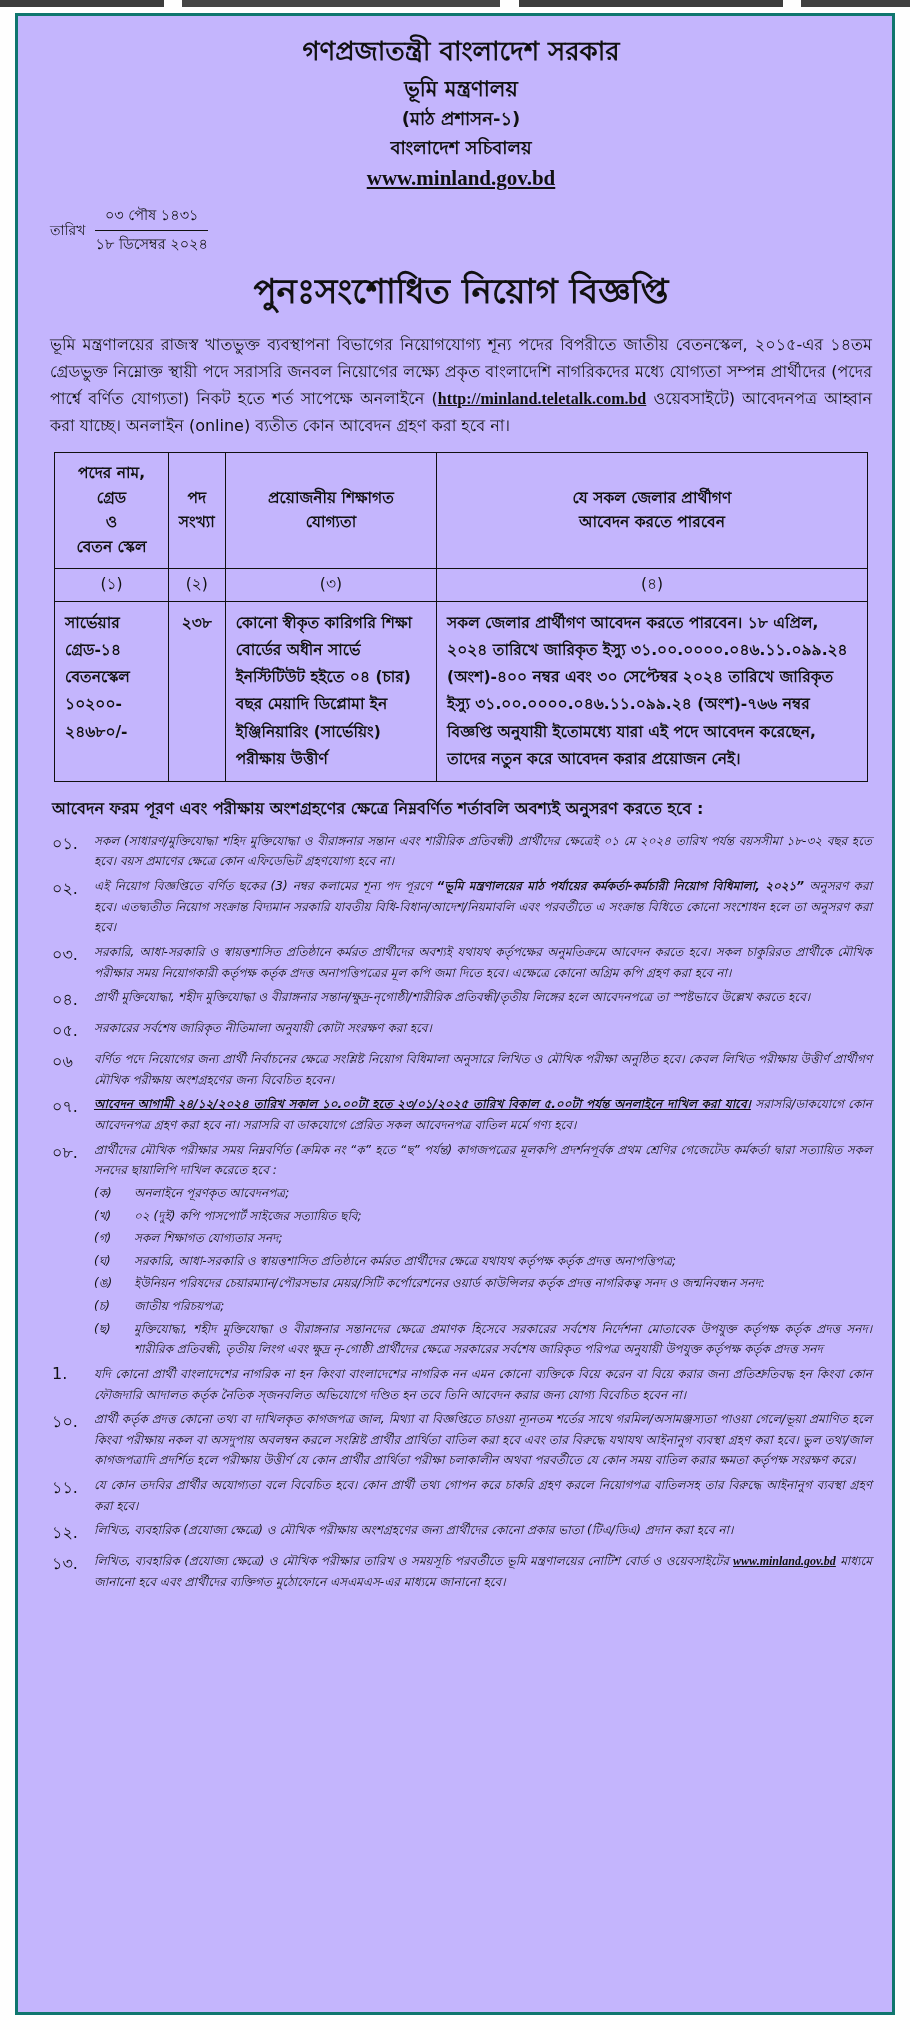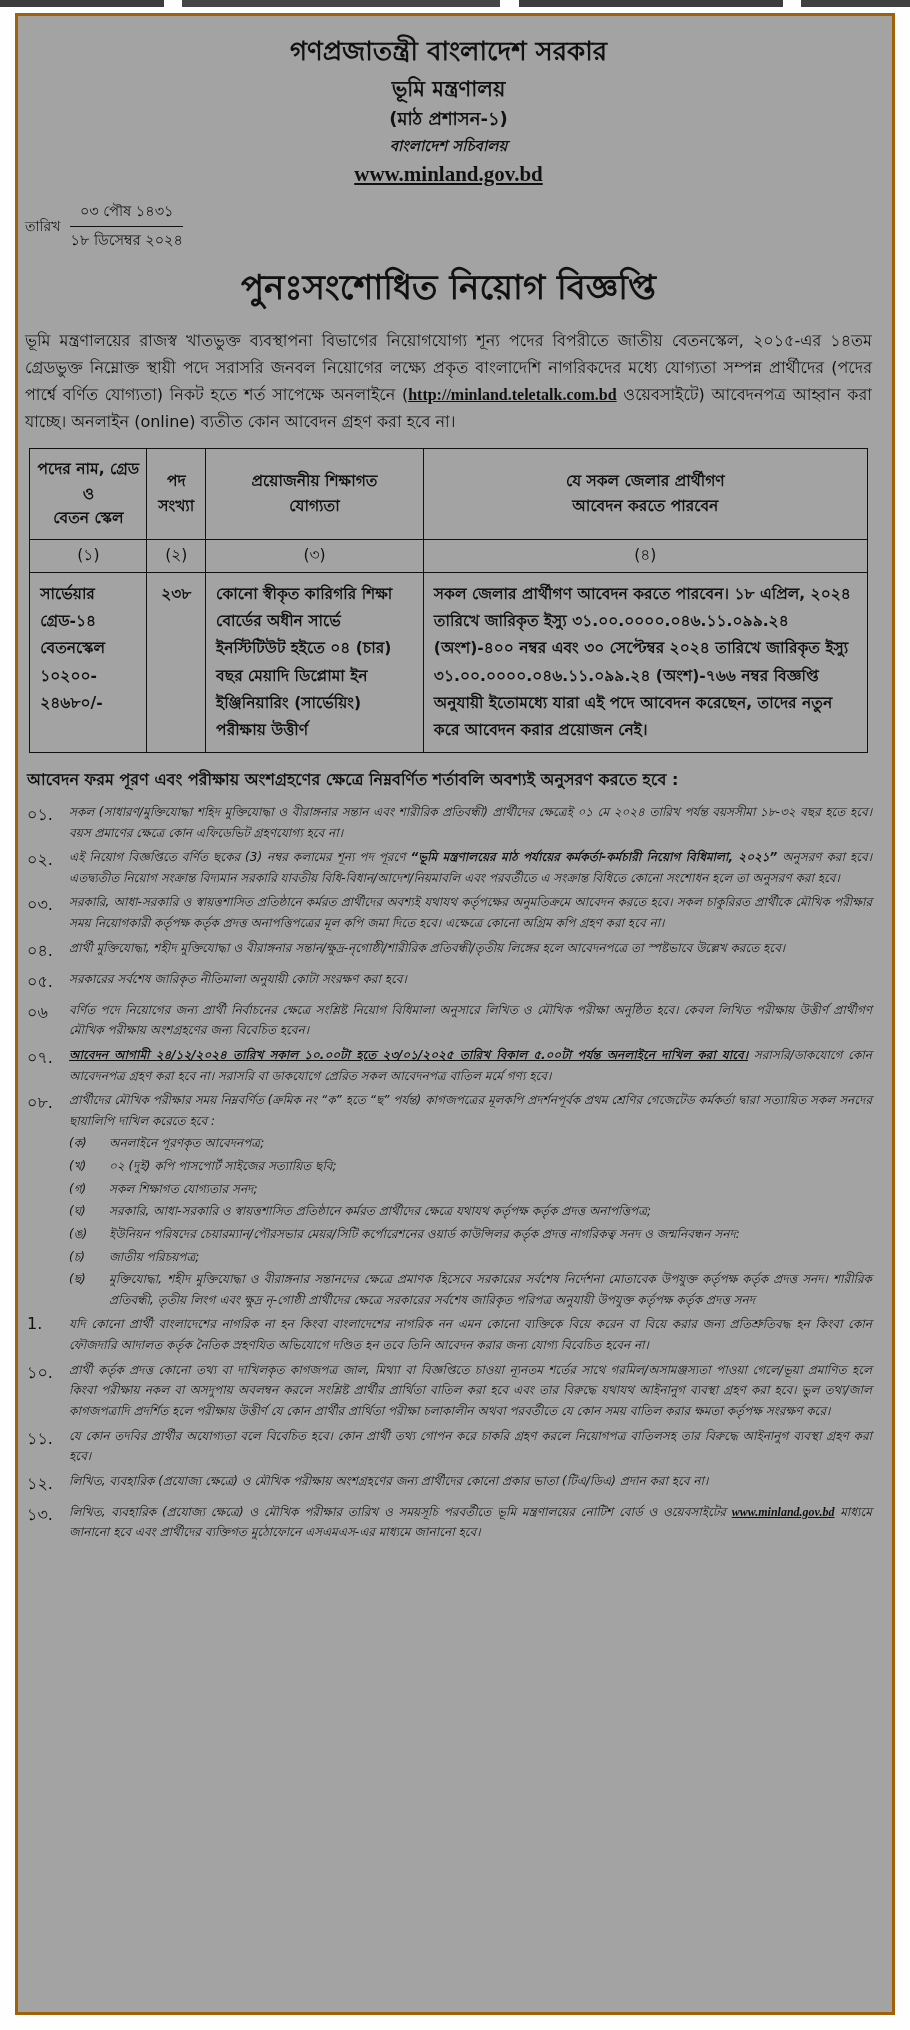--- a/index.html
+++ b/index.html
@@ -8,29 +8,29 @@
   .page {
     position:relative; width:910px; height:2030px; margin:0 auto;
     background:#fefefe; overflow:hidden;
   }
   .scan-strip {
     position:absolute; top:0; left:0; width:100%; height:7px;
     background:linear-gradient(90deg,#3c3c3c 0 18%,#fefefe 18% 20%,#454545 20% 55%,#fefefe 55% 57%,#3c3c3c 57% 86%,#fefefe 86% 88%,#404040 88% 100%);
   }
   .doc {
     position:absolute; top:13px; left:15px; right:15px; bottom:15px;
-    border:3px solid #a16207; padding:18px 20px 10px 7px;
-    background:#a3a3a3;
+    border:3px solid #0f766e; padding:18px 20px 10px 32px;
+    background:#c4b5fd;
   }
   
   .doc-header { text-align:center; line-height:1.35; }
   .h-govt  { font-size:26px; font-weight:bold; }
   .h-min   { font-size:21px; font-weight:bold; margin-top:6px; }
   .h-sec   { font-size:18px; font-weight:bold; margin-top:4px; }
-  .h-secr  { font-size:15px; font-weight:bold; margin-top:4px;font-style:italic; }
+  .h-secr  { font-size:18px; font-weight:bold; margin-top:4px; }
   .h-web   { font-family:"Liberation Serif", serif; font-size:21px; font-weight:bold;
              text-decoration:underline; margin-top:4px; }
   
   .meta-row { display:flex; justify-content:space-between; align-items:flex-start; margin-top:12px; }
   .memo { font-size:14.5px; padding-top:10px; }
   .date-wrap { display:flex; align-items:center; gap:10px; padding-right:4px; }
   .date-label { font-size:14px; }
   .date-frac { display:inline-block; text-align:center; font-size:14.5px; }
   .date-top { display:block; border-bottom:1.5px solid #111; padding:0 6px 2px 6px; }
   .date-bot { display:block; padding-top:2px; }
@@ -189,21 +189,21 @@
             </div>
           <div class="sub">
               <span class="snum">(ছ)</span>
               <div class="sbody">মুক্তিযোদ্ধা, শহীদ মুক্তিযোদ্ধা ও বীরাঙ্গনার সন্তানদের ক্ষেত্রে প্রমাণক হিসেবে সরকারের সর্বশেষ নির্দেশনা মোতাবেক উপযুক্ত কর্তৃপক্ষ কর্তৃক প্রদত্ত সনদ। শারীরিক প্রতিবন্ধী, তৃতীয় লিংগ এবং ক্ষুদ্র নৃ-গোষ্ঠী প্রার্থীদের ক্ষেত্রে সরকারের সর্বশেষ জারিকৃত পরিপত্র অনুযায়ী উপযুক্ত কর্তৃপক্ষ কর্তৃক প্রদত্ত সনদ</div>
             </div>
         </div>
       </div>
 
       <div class="cond">
         <span class="cnum">1.</span>
-        <div class="cbody">যদি কোনো প্রার্থী বাংলাদেশের নাগরিক না হন কিংবা বাংলাদেশের নাগরিক নন এমন কোনো ব্যক্তিকে বিয়ে করেন বা বিয়ে করার জন্য প্রতিশ্রুতিবদ্ধ হন কিংবা কোন ফৌজদারি আদালত কর্তৃক নৈতিক স্রহণযিত অভিযোগে দণ্ডিত হন তবে তিনি আবেদন করার জন্য যোগ্য বিবেচিত হবেন না।</div>
+        <div class="cbody">যদি কোনো প্রার্থী বাংলাদেশের নাগরিক না হন কিংবা বাংলাদেশের নাগরিক নন এমন কোনো ব্যক্তিকে বিয়ে করেন বা বিয়ে করার জন্য প্রতিশ্রুতিবদ্ধ হন কিংবা কোন ফৌজদারি আদালত কর্তৃক নৈতিক স্জনবলিত অভিযোগে দণ্ডিত হন তবে তিনি আবেদন করার জন্য যোগ্য বিবেচিত হবেন না।</div>
       </div>
 
       <div class="cond">
         <span class="cnum">১০.</span>
         <div class="cbody">প্রার্থী কর্তৃক প্রদত্ত কোনো তথ্য বা দাখিলকৃত কাগজপত্র জাল, মিথ্যা বা বিজ্ঞপ্তিতে চাওয়া ন্যূনতম শর্তের সাথে গরমিল/অসামঞ্জস্যতা পাওয়া গেলে/ভূয়া প্রমাণিত হলে কিংবা পরীক্ষায় নকল বা অসদুপায় অবলম্বন করলে সংশ্লিষ্ট প্রার্থীর প্রার্থিতা বাতিল করা হবে এবং তার বিরুদ্ধে যথাযথ আইনানুগ ব্যবস্থা গ্রহণ করা হবে। ভুল তথ্য/জাল কাগজপত্রাদি প্রদর্শিত হলে পরীক্ষায় উত্তীর্ণ যে কোন প্রার্থীর প্রার্থিতা পরীক্ষা চলাকালীন অথবা পরবর্তীতে যে কোন সময় বাতিল করার ক্ষমতা কর্তৃপক্ষ সংরক্ষণ করে।</div>
       </div>
 
       <div class="cond">
         <span class="cnum">১১.</span>
         <div class="cbody">যে কোন তদবির প্রার্থীর অযোগ্যতা বলে বিবেচিত হবে। কোন প্রার্থী তথ্য গোপন করে চাকরি গ্রহণ করলে নিয়োগপত্র বাতিলসহ তার বিরুদ্ধে আইনানুগ ব্যবস্থা গ্রহণ করা হবে।</div>

